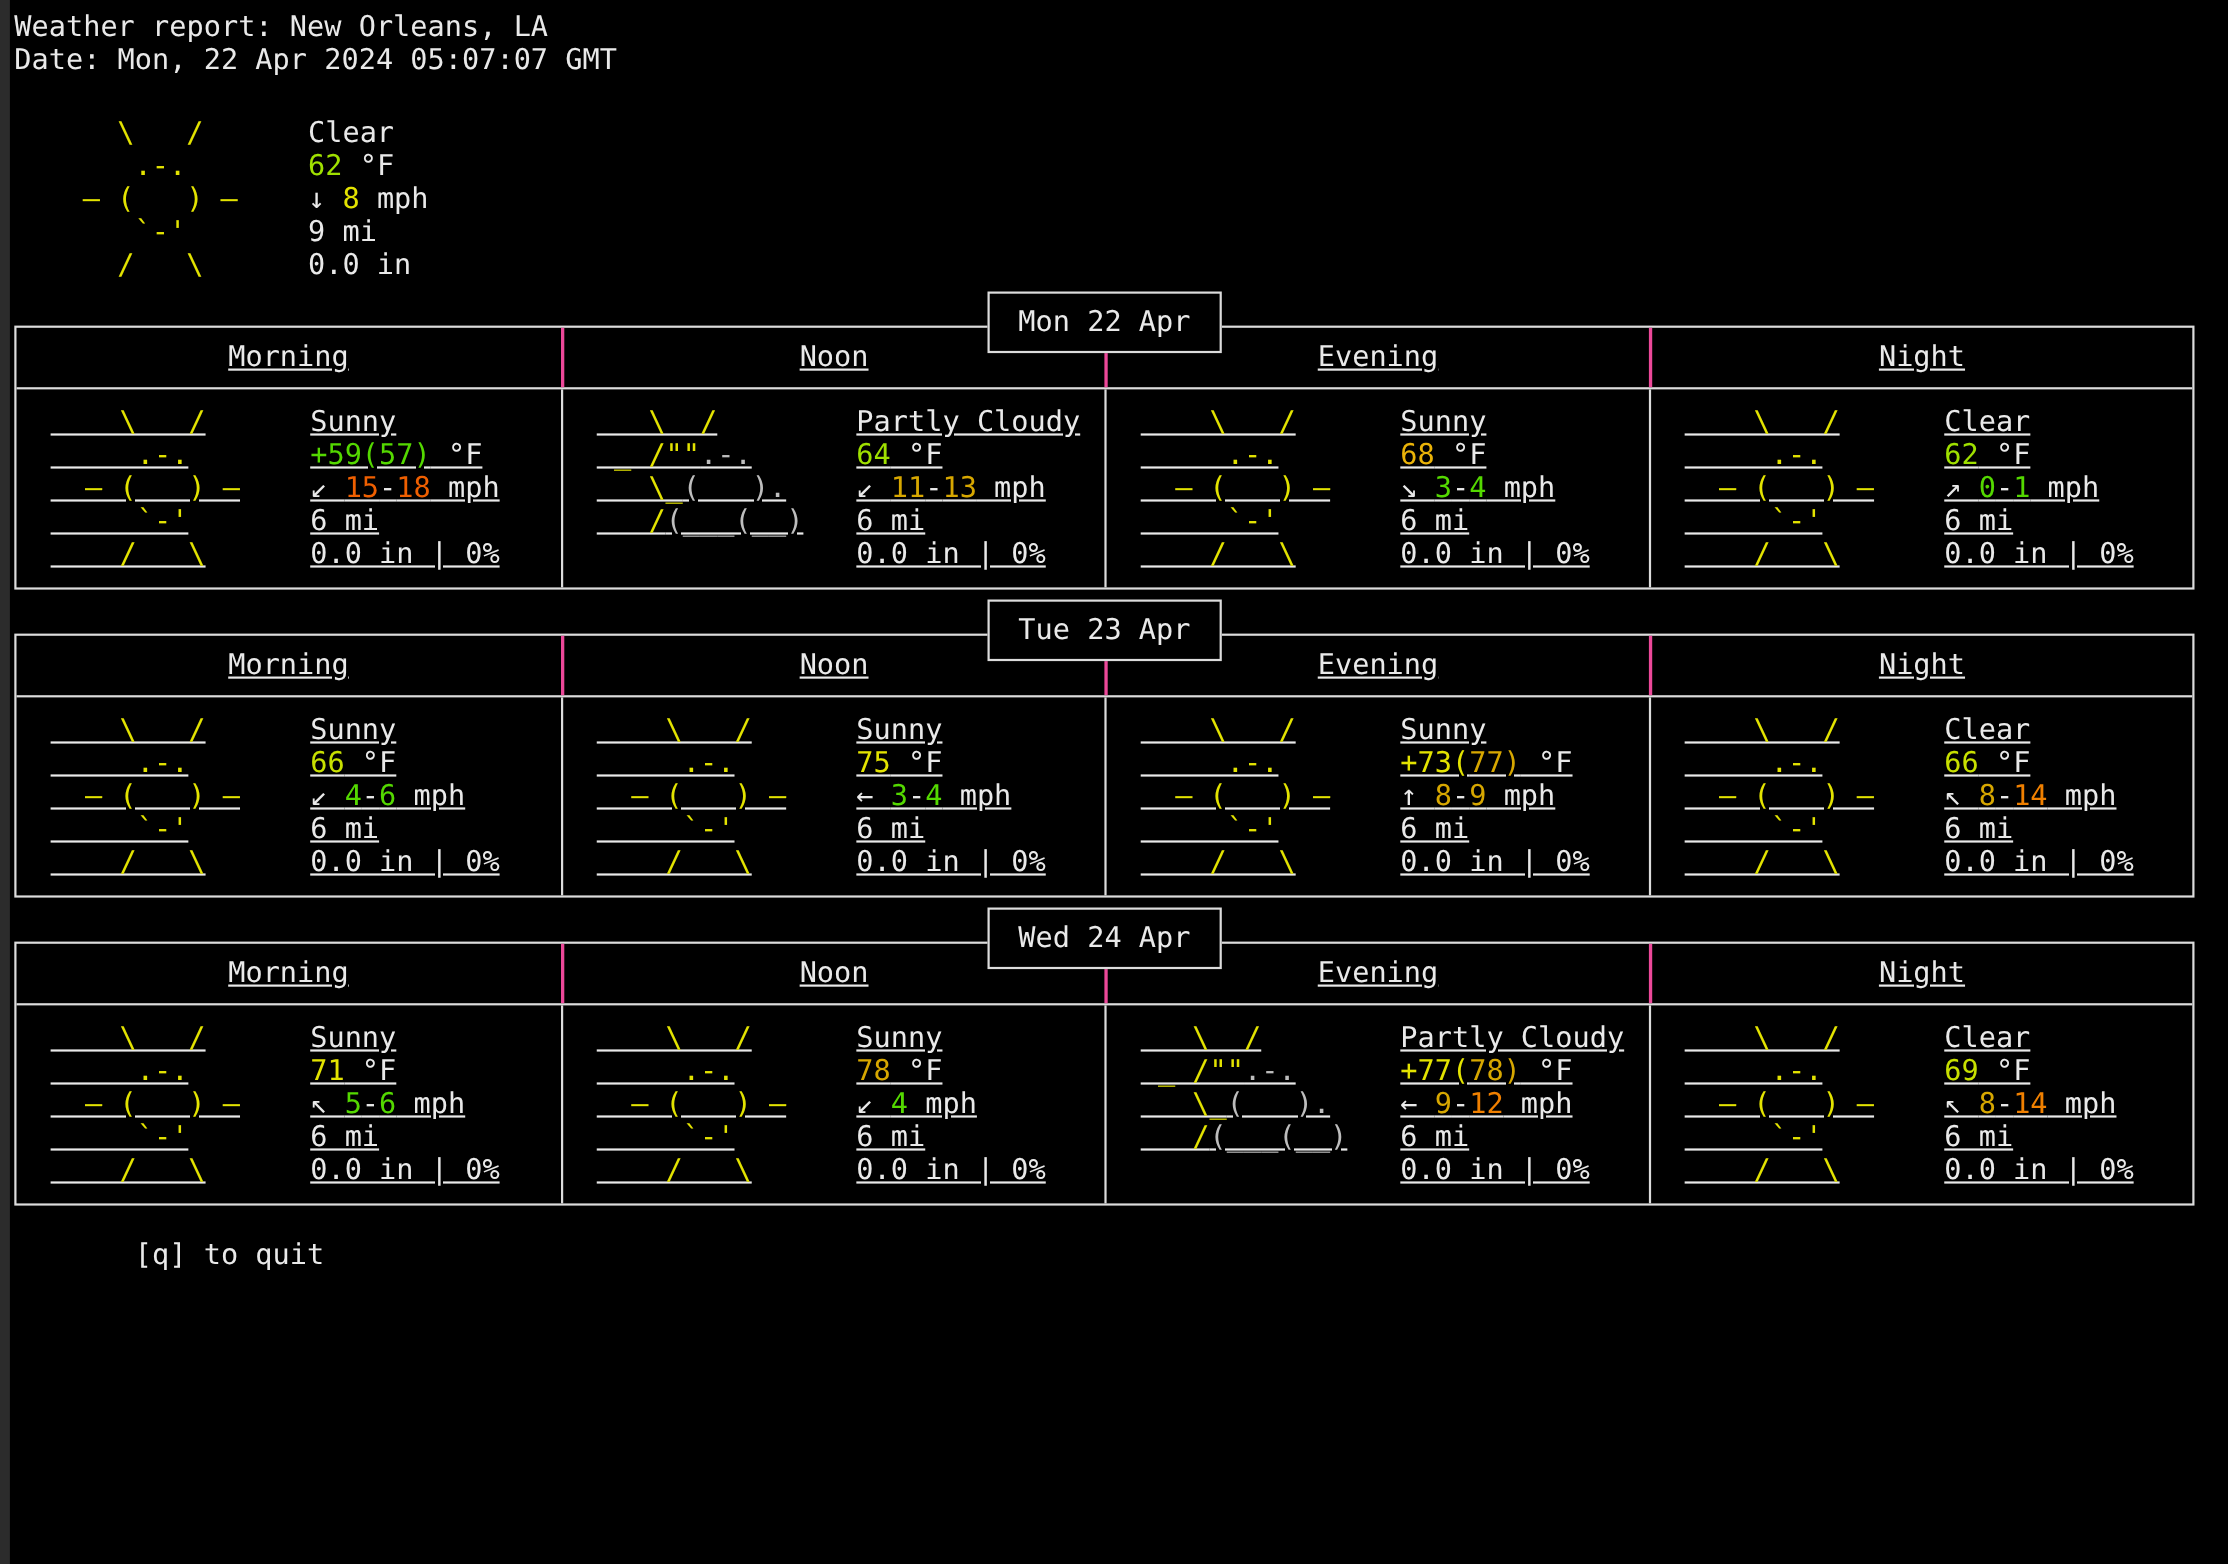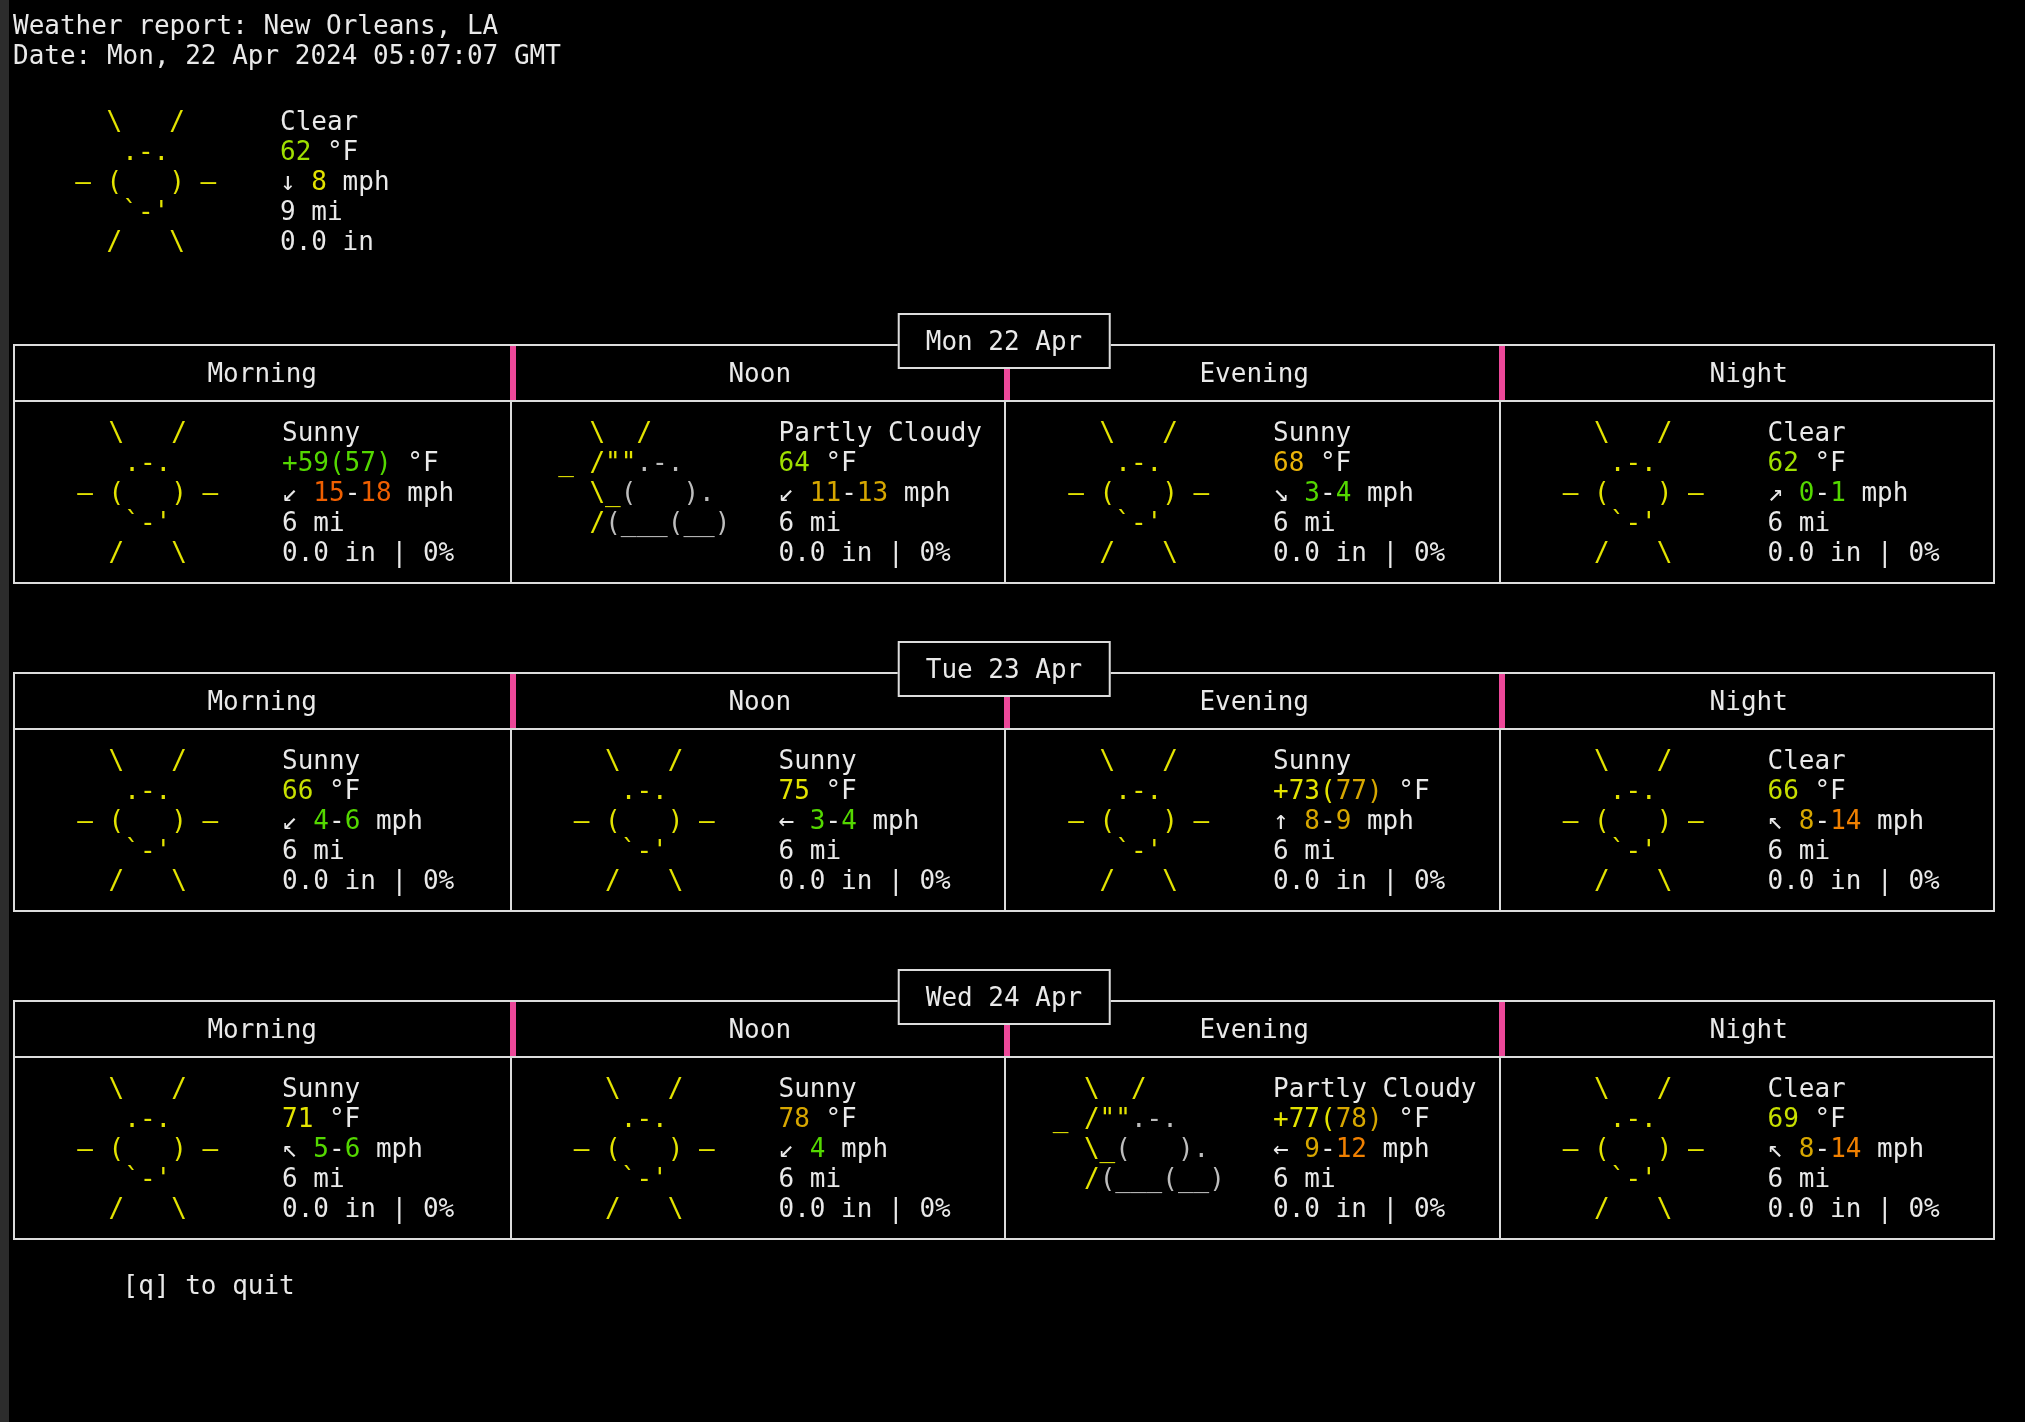--- a/index.html
+++ b/index.html
@@ -27,37 +27,37 @@
   pre.art {
     margin: 0; padding: 0 0 0 31px;
     white-space: pre;
     font: inherit;
     width: 219px;
     flex: 0 0 219px;
   }
   .readings { margin-left: 48px; }
   .readings .tline { white-space: pre; }
 
-  .day { position: relative; margin-top: 88px; }
+  .day { position: relative; margin-top: 40px; text-decoration: underline; }
   .day-box {
     position: absolute; top: -31px; left: 50%;
     transform: translateX(-50%);
     background: #000;
     border: 2px solid #dcdcdc;
     padding: 11px 26px;
     z-index: 2;
     white-space: pre;
   }
   .wtable { border: 2px solid #dcdcdc; width: 100%; }
   .wrow { display: flex; }
   .wrow.header { border-bottom: 2px solid #dcdcdc; }
   .hcell {
     flex: 1 1 25%; text-align: center;
     padding: 12px 0;
-    border-left: 6px solid #ec4899;
+    border-left: 3px solid #ec4899;
   }
   .hcell:first-child { border-left: none; }
   .bcell {
     flex: 1 1 25%;
     display: flex; align-items: flex-start;
     padding: 15px 0 15px 0;
     height: 180px;
     border-left: 2px solid #dcdcdc;
     overflow: hidden;
   }

